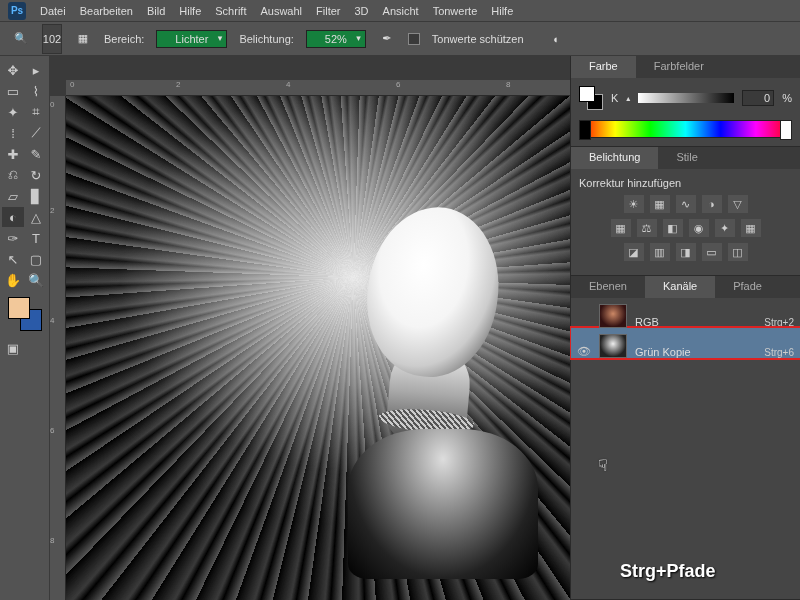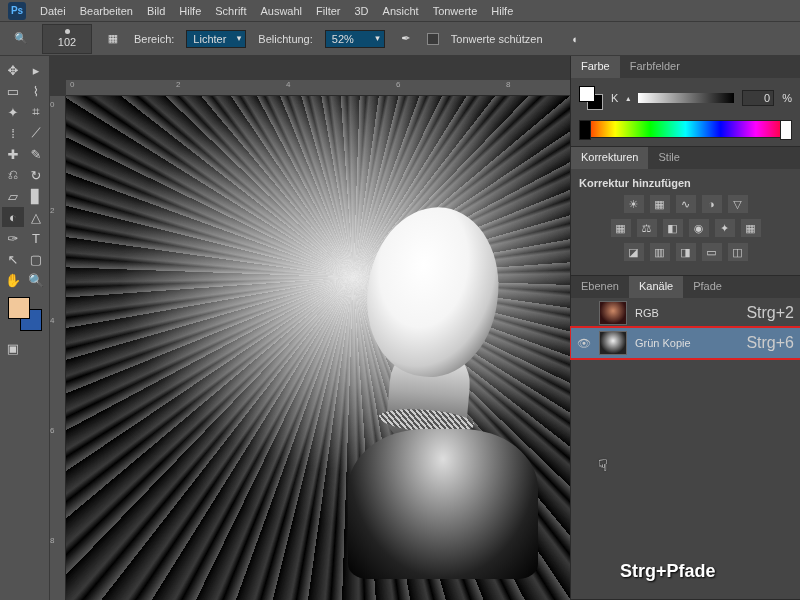--- a/index.html
+++ b/index.html
@@ -2,24 +2,24 @@
 <html><head>
 <meta charset="utf-8">
 <style>
 *{box-sizing:border-box;margin:0;padding:0;font-family:Tahoma,Arial,sans-serif;font-size:11px;color:#ddd;user-select:none}
 body{background:#535353;width:800px;height:600px;overflow:hidden;position:relative}
 .menubar{height:22px;background:#535353;display:flex;align-items:center;padding:0 8px;gap:14px;border-bottom:1px solid #3a3a3a}
 .ps-logo{width:18px;height:18px;background:#1a3a5c;border-radius:3px;display:flex;align-items:center;justify-content:center;color:#5ab5ff;font-weight:bold;font-size:10px}
 .menu-item{color:#ddd;cursor:pointer}
 .optionbar{height:34px;background:#535353;display:flex;align-items:center;padding:0 12px;gap:12px;border-bottom:1px solid #3a3a3a}
 .tool-icon{width:18px;height:18px;display:flex;align-items:center;justify-content:center}
-.brush-preview{width:50px;height:30px;border:1px solid #333;background:#444;display:flex;flex-direction:column;align-items:center;justify-content:center;font-size:9px}
+.brush-preview{width:20px;height:30px;border:1px solid #333;background:#444;display:flex;align-items:center;justify-content:center;font-size:9px}
 .brush-preview .dot{width:5px;height:5px;background:#ccc;border-radius:50%;margin-bottom:2px}
 .opt-label{color:#ddd}
-.dropdown{background:#0c4a6e;border:1px solid #222;padding:2px 18px 2px 6px;position:relative;min-width:60px}
+.dropdown{background:#15803d;border:1px solid #222;padding:2px 18px 2px 18px;position:relative;min-width:60px}
 .dropdown::after{content:"▾";position:absolute;right:4px;top:2px;font-size:9px}
 .checkbox{width:12px;height:12px;border:1px solid #888;background:#3a3a3a;display:inline-block;vertical-align:middle}
 .main{display:flex;height:544px}
 .toolbox{width:50px;background:#535353;border-right:1px solid #3a3a3a;padding:4px 2px;display:flex;flex-direction:column;gap:1px}
 .tool-row{display:flex;gap:1px}
 .tool-btn{width:22px;height:20px;background:#535353;display:flex;align-items:center;justify-content:center;cursor:pointer;color:#ccc;font-size:13px}
 .tool-btn.active{background:#3a3a3a}
 .fgbg{position:relative;width:34px;height:34px;margin:6px auto}
 .fg-swatch{position:absolute;width:22px;height:22px;background:#f2c89a;border:1px solid #000;top:0;left:0;z-index:2}
 .bg-swatch{position:absolute;width:22px;height:22px;background:#2a5aa8;border:1px solid #000;bottom:0;right:0}
@@ -33,42 +33,42 @@
 .portrait{position:absolute;inset:0;background:#000}
 .hair{position:absolute;width:140%;height:140%;left:-20%;top:-20%;background:radial-gradient(ellipse 60% 50% at 55% 40%,rgba(255,255,255,0.9) 0%,rgba(200,200,200,0.6) 30%,rgba(100,100,100,0.2) 55%,transparent 70%)}
 .hair::before,.hair::after{content:"";position:absolute;inset:0;background:repeating-conic-gradient(from 200deg at 55% 40%,rgba(255,255,255,0.3) 0deg,transparent 2deg,rgba(255,255,255,0.2) 3deg,transparent 6deg);mix-blend-mode:screen;opacity:0.6}
 .face{position:absolute;width:130px;height:170px;left:60%;top:22%;background:radial-gradient(ellipse at 40% 35%,#fff 0%,#f5f5f5 40%,#ccc 65%,#888 80%,#333 100%);border-radius:50% 50% 48% 48%;transform:rotate(8deg)}
 .neck{position:absolute;width:80px;height:90px;left:64%;top:50%;background:linear-gradient(180deg,#eee,#aaa,#555);border-radius:40% 40% 20% 20%;transform:rotate(5deg)}
 .neck::after{content:"";position:absolute;bottom:6px;left:-8px;right:-8px;height:22px;background:repeating-linear-gradient(45deg,#ccc 0 2px,#555 2px 4px);border-radius:50%}
 .bust{position:absolute;width:190px;height:150px;left:56%;top:66%;background:radial-gradient(ellipse at 50% 20%,#ddd,#222 70%,#000);border-radius:40% 40% 10% 10%}
 .panels{width:230px;background:#454545;border-left:1px solid #2a2a2a;display:flex;flex-direction:column}
 .panel{border-bottom:1px solid #2a2a2a}
 .panel-tabs{display:flex;background:#3a3a3a;height:22px}
-.ptab{padding:4px 10px;color:#aaa;cursor:pointer}
+.ptab{padding:4px 18px;color:#aaa;cursor:pointer}
 .ptab.active{background:#535353;color:#eee}
 .panel-body{padding:8px;background:#454545}
 .color-sw{display:flex;align-items:center;gap:8px}
 .mini-fgbg{position:relative;width:24px;height:24px}
 .mini-fg{position:absolute;width:16px;height:16px;background:#fff;border:1px solid #000;top:0;left:0;z-index:2}
 .mini-bg{position:absolute;width:16px;height:16px;background:#000;border:1px solid #aaa;bottom:0;right:0}
 .k-slider{flex:1;height:10px;background:linear-gradient(90deg,#fff,#000);position:relative}
 .k-val{width:32px;background:#3a3a3a;border:1px solid #222;padding:1px 3px;text-align:right}
 .spectrum{height:18px;margin-top:10px;background:linear-gradient(90deg,#f00,#ff0,#0f0,#0ff,#00f,#f0f,#f00);border:1px solid #222;position:relative}
 .spectrum::before{content:"";position:absolute;left:-1px;top:-1px;width:10px;height:18px;background:#000;border:1px solid #222}
 .spectrum::after{content:"";position:absolute;right:-1px;top:-1px;width:10px;height:18px;background:#fff;border:1px solid #222}
 .adj-row{display:flex;gap:6px;justify-content:center;margin:6px 0}
 .adj-btn{width:20px;height:18px;background:#535353;display:flex;align-items:center;justify-content:center;font-size:11px;color:#ccc;cursor:pointer}
-.chan-row{display:flex;align-items:center;height:30px;padding:0 6px;gap:8px;cursor:pointer}
+.chan-row{display:flex;align-items:flex-end;height:30px;padding:0 6px;gap:8px;cursor:pointer}
 .chan-row.selected{background:#5a7a9a;outline:2px solid #d22}
 .eye{width:14px;text-align:center;color:#ccc}
 .thumb{width:28px;height:24px;background:#222;border:1px solid #666;position:relative;overflow:hidden}
 .thumb.rgb{background:radial-gradient(circle at 50% 40%,#c86,#311 70%)}
 .thumb.bw{background:radial-gradient(circle at 50% 40%,#eee,#222 70%)}
 .chan-name{flex:1}
-.chan-key{color:#ccc;font-size:16px}
+.chan-key{color:#ccc;font-size:10px}
 .annotation{position:absolute;bottom:18px;left:620px;font-size:18px;font-weight:bold;color:#fff;text-shadow:1px 1px 2px #000}
 .cursor-hand{position:absolute;left:598px;top:456px;font-size:16px;color:#fff;text-shadow:0 0 2px #000;pointer-events:none;z-index:10}
 </style>
 </head>
 <body>
 
 <div class="menubar">
   <div class="ps-logo">Ps</div>
   <span class="menu-item">Datei</span>
   <span class="menu-item">Bearbeiten</span>
@@ -197,25 +197,25 @@
           <div class="k-slider"></div>
           <div class="k-val">0</div>
           <span>%</span>
         </div>
         <div class="spectrum"></div>
       </div>
     </div>
 
     <div class="panel">
       <div class="panel-tabs">
-        <div class="ptab active">Korrekturen</div>
+        <div class="ptab active">Belichtung</div>
         <div class="ptab">Stile</div>
       </div>
       <div class="panel-body">
-        <div style="font-weight:bold;margin-bottom:4px">Korrektur hinzufügen</div>
+        <div style="font-weight:normal;margin-bottom:4px">Korrektur hinzufügen</div>
         <div class="adj-row">
           <div class="adj-btn">☀</div>
           <div class="adj-btn">▦</div>
           <div class="adj-btn">∿</div>
           <div class="adj-btn">◑</div>
           <div class="adj-btn">▽</div>
         </div>
         <div class="adj-row">
           <div class="adj-btn">▦</div>
           <div class="adj-btn">⚖</div>

